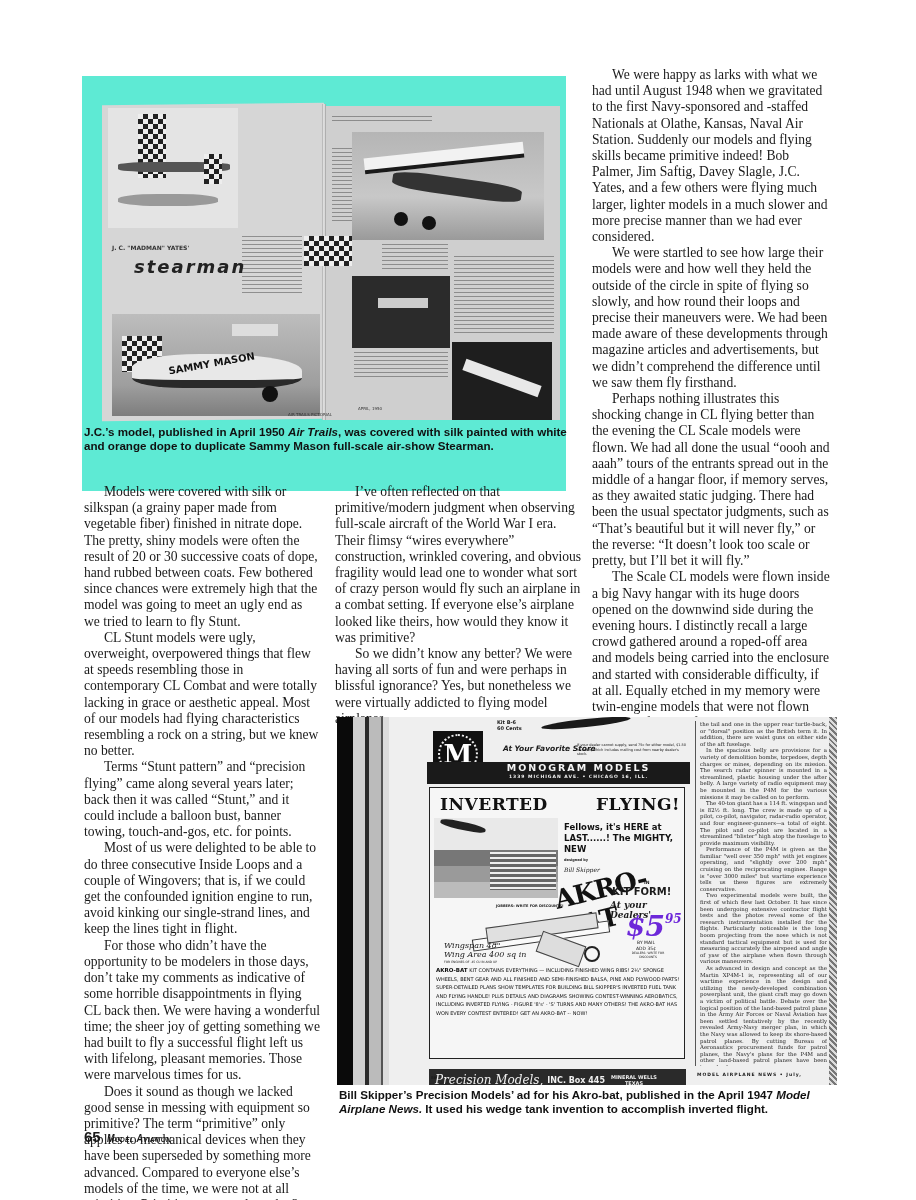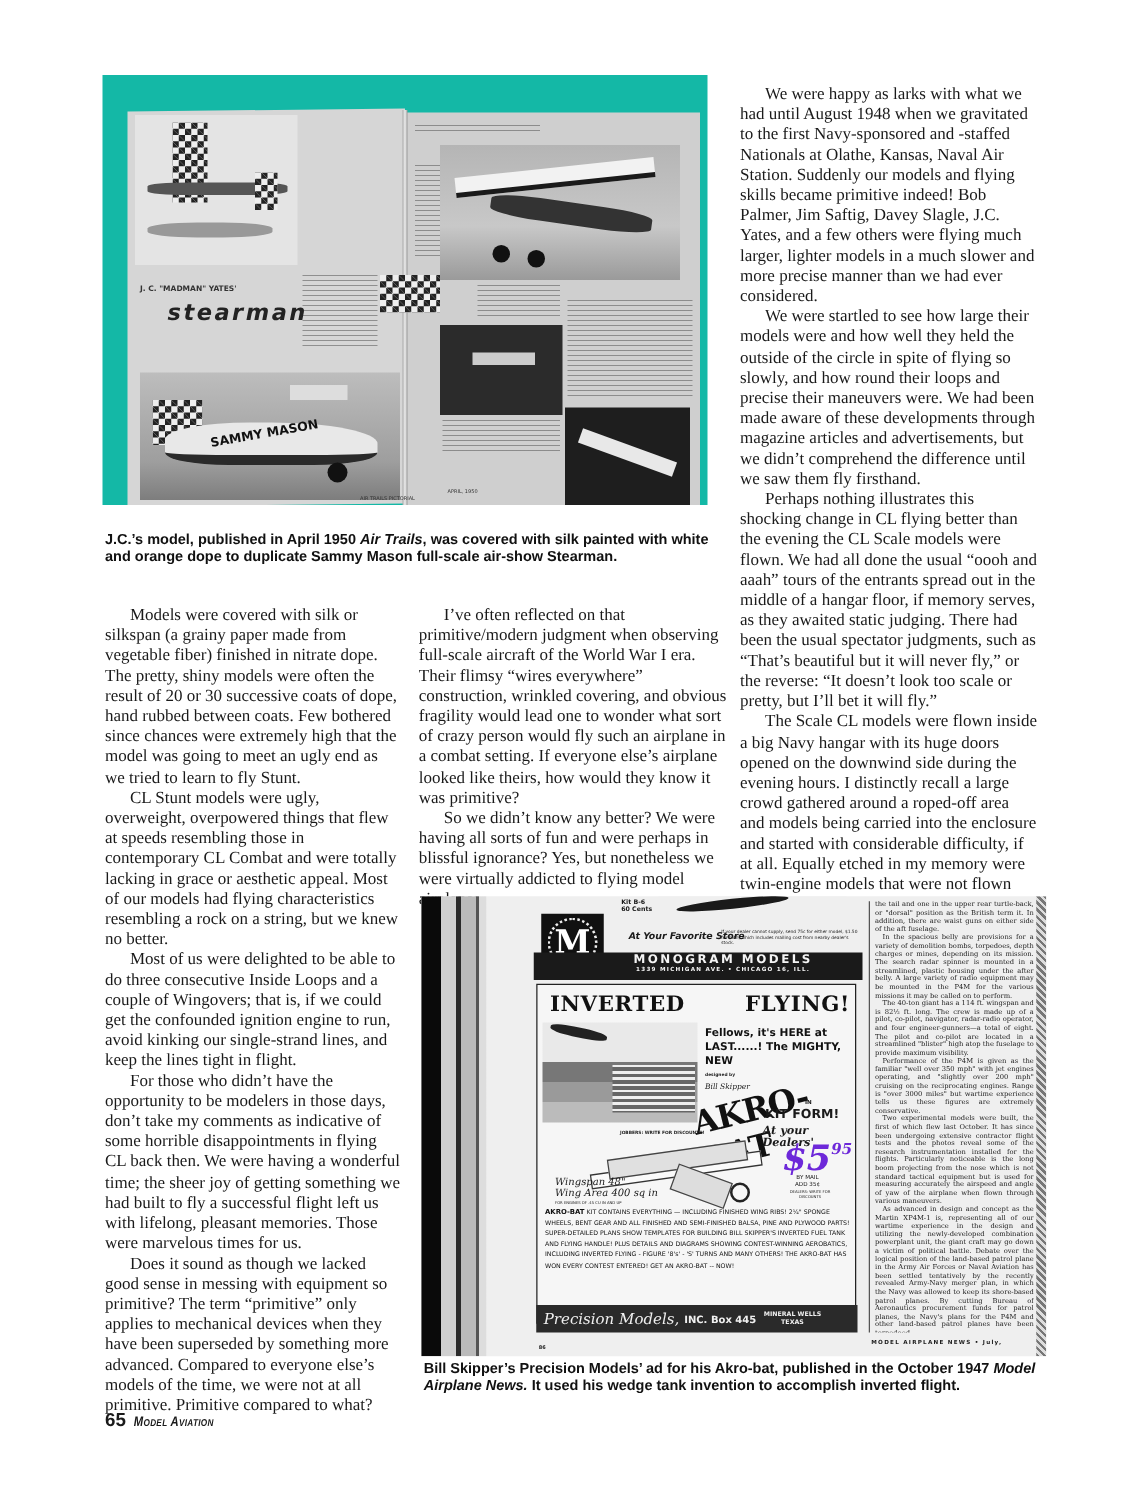--- a/index.html
+++ b/index.html
@@ -4,21 +4,21 @@
 <style>
   html, body { margin:0; padding:0; background:#ffffff; }
   body { width:916px; height:1200px; position:relative; overflow:hidden; color:#1a1a1a; }
   .serif { font-family: "Liberation Serif", "DejaVu Serif", serif; font-size:13.6px; line-height:16.2px; }
   .col { position:absolute; }
   .col p { margin:0; text-indent:20px; text-align:left; }
   .caption { position:absolute; font-family:"Liberation Sans","DejaVu Sans",sans-serif; font-weight:bold; font-size:11.6px; line-height:14px; color:#111; }
   .caption i { font-style:italic;margin-top:29px; }
 
   
-  #photo1 { position:absolute; left:82px; top:60px; width:484px; height:344px; background:#14b8a6; overflow:hidden; }
+  #photo1 { position:absolute; left:82px; top:76px; width:484px; height:415px; background:#5eead4; overflow:hidden; }
   .p1-page { position:absolute; background:#d9d9d9; }
   .p1-left { left:20px; top:28px; width:222px; height:316px; background:#d6d6d6; transform:skewY(-0.6deg); }
   .p1-right { left:242px; top:30px; width:236px; height:314px; background:#cfcfcf; }
   .p1-drawing { position:absolute; left:26px; top:32px; width:130px; height:120px; background:#e4e4e4; }
   .checker { background-image: linear-gradient(45deg,#222 25%,transparent 25%,transparent 75%,#222 75%), linear-gradient(45deg,#222 25%,transparent 25%,transparent 75%,#222 75%); background-size:10px 10px; background-position:0 0,5px 5px; background-color:#eee; }
   .p1-textblock { position:absolute; background: repeating-linear-gradient(#555 0 1px, transparent 1px 4px); opacity:.55; }
   .p1-title-small { position:absolute; left:30px; top:168px; font-family:"DejaVu Sans",sans-serif; font-size:6px; font-weight:bold; color:#333; }
   .p1-title-stearman { position:absolute; left:52px; top:180px; font-family:"DejaVu Sans",sans-serif; font-weight:bold; font-style:italic; font-size:18px; color:#222; letter-spacing:2px; }
   .p1-title-pt { position:absolute; left:38px; top:196px; font-family:"DejaVu Serif",serif; font-weight:bold; font-size:34px; color:#222; letter-spacing:1px; }
   .p1-bigphoto { position:absolute; left:30px; top:238px; width:208px; height:102px; background:linear-gradient(#bdbdbd,#9e9e9e 70%,#7d7d7d); }
@@ -69,21 +69,21 @@
   .p2-modelpic .stab { position:absolute; left:86px; top:30px; width:44px; height:20px; background:#ddd; border:1px solid #444; transform:rotate(20deg); }
   .p2-modelpic .whl { position:absolute; left:132px; top:38px; width:12px; height:12px; border:2px solid #222; border-radius:50%; }
   .p2-price { position:absolute; left:196px; top:122px; font-family:"DejaVu Serif",serif; font-style:italic; font-weight:bold; font-size:28px; color:#6d28d9; }
   .p2-price sup { font-size:12px; vertical-align:top; position:relative; top:2px; }
   .p2-bymail { position:absolute; left:206px; top:152px; font-family:"DejaVu Sans",sans-serif; font-size:4.5px; line-height:6px; text-align:center; }
   .p2-dealerswrite { position:absolute; left:198px; top:164px; font-family:"DejaVu Sans",sans-serif; font-size:3px; line-height:3.5px; text-align:center; width:40px; }
   .p2-wingspan { position:absolute; left:14px; top:154px; font-family:"DejaVu Serif",serif; font-style:italic; font-size:8px; line-height:8.5px; }
   .p2-engines { position:absolute; left:14px; top:172px; font-family:"DejaVu Sans",sans-serif; font-size:3px; }
   .p2-copy { position:absolute; left:6px; top:178px; width:246px; font-family:"DejaVu Sans",sans-serif; font-size:5px; line-height:8.6px; color:#111; }
   .p2-copy b { font-size:5.5px; }
-  .p2-bottombar { position:absolute; left:92px; top:327px; width:257px; height:22px; background:#2a2a2a; color:#f0f0f0; display:flex; align-items:center; }
+  .p2-bottombar { position:absolute; left:92px; top:352px; width:257px; height:22px; background:#2a2a2a; color:#f0f0f0; display:flex; align-items:center; }
   .p2-bottombar .pm { font-family:"DejaVu Serif",serif; font-style:italic; font-size:12px; padding-left:6px; }
   .p2-bottombar .box { font-family:"DejaVu Sans",sans-serif; font-weight:bold; font-size:8px; padding-left:4px; }
   .p2-bottombar .tx { font-family:"DejaVu Sans",sans-serif; font-weight:bold; font-size:5px; line-height:6px; text-align:center; padding-left:6px; }
   .p2-pagenum { position:absolute; left:94px; top:358px; font-family:"DejaVu Sans",sans-serif; font-size:4px; font-weight:bold; }
   .p2-rightcol { position:absolute; left:358px; top:4px; width:132px; height:345px; font-family:"DejaVu Serif",serif; font-size:5.4px; line-height:6.6px; color:#222; text-align:justify; border-left:1px solid #555; padding-left:4px; box-sizing:border-box; overflow:hidden; }
   .p2-rightcol p { margin:0; text-indent:6px; }
   .p2-mancol { position:absolute; left:492px; top:0; width:8px; height:368px; background:repeating-linear-gradient(45deg,#777 0 2px,#ddd 2px 4px); }
   .p2-footer { position:absolute; left:360px; top:355px; font-family:"DejaVu Sans",sans-serif; font-size:4.5px; font-weight:bold; letter-spacing:1px; }
 
   .folio { position:absolute; left:84px; top:1128px; display:flex; align-items:baseline; }
@@ -135,20 +135,21 @@
   <div class="p1-footer" style="left:276px;top:330px;">APRIL, 1950</div>
 </div>
 
 <div class="caption" style="left:84px;top:425px;width:490px;">
   <span>J.C.’s model, published in April 1950 </span><i>Air Trails</i><span>, was covered with silk painted with white and orange dope to duplicate Sammy Mason full-scale air-show Stearman.</span>
 </div>
 
 <div class="col serif" style="left:84px;top:484px;width:236px;">
   <p>Models were covered with silk or silkspan (a grainy paper made from vegetable fiber) finished in nitrate dope. The pretty, shiny models were often the result of 20 or 30 successive coats of dope, hand rubbed between coats. Few bothered since chances were extremely high that the model was going to meet an ugly end as we tried to learn to fly Stunt.</p>
   <p>CL Stunt models were ugly, overweight, overpowered things that flew at speeds resembling those in contemporary CL Combat and were totally lacking in grace or aesthetic appeal. Most of our models had flying characteristics resembling a rock on a string, but we knew no better.</p>
+  <p>Terms “Stunt pattern” and “precision flying” came along several years later; back then it was called “Stunt,” and it could include a balloon bust, banner towing, touch-and-gos, etc. for points.</p>
   <p>Most of us were delighted to be able to do three consecutive Inside Loops and a couple of Wingovers; that is, if we could get the confounded ignition engine to run, avoid kinking our single-strand lines, and keep the lines tight in flight.</p>
   <p>For those who didn’t have the opportunity to be modelers in those days, don’t take my comments as indicative of some horrible disappointments in flying CL back then. We were having a wonderful time; the sheer joy of getting something we had built to fly a successful flight left us with lifelong, pleasant memories. Those were marvelous times for us.</p>
   <p>Does it sound as though we lacked good sense in messing with equipment so primitive? The term “primitive” only applies to mechanical devices when they have been superseded by something more advanced. Compared to everyone else’s models of the time, we were not at all primitive. Primitive compared to what?</p>
 </div>
 
 <div class="col serif" style="left:335px;top:484px;width:248px;">
   <p>I’ve often reflected on that primitive/modern judgment when observing full-scale aircraft of the World War I era. Their flimsy “wires everywhere” construction, wrinkled covering, and obvious fragility would lead one to wonder what sort of crazy person would fly such an airplane in a combat setting. If everyone else’s airplane looked like theirs, how would they know it was primitive?</p>
   <p>So we didn’t know any better? We were having all sorts of fun and were perhaps in blissful ignorance? Yes, but nonetheless we were virtually addicted to flying model airplanes.</p>
 </div>
 
@@ -226,19 +227,19 @@
     <p>The 40-ton giant has a 114 ft. wingspan and is 82½ ft. long. The crew is made up of a pilot, co-pilot, navigator, radar-radio operator, and four engineer-gunners—a total of eight. The pilot and co-pilot are located in a streamlined "blister" high atop the fuselage to provide maximum visibility.</p>
     <p>Performance of the P4M is given as the familiar "well over 350 mph" with jet engines operating, and "slightly over 200 mph" cruising on the reciprocating engines. Range is "over 3000 miles" but wartime experience tells us these figures are extremely conservative.</p>
     <p>Two experimental models were built, the first of which flew last October. It has since been undergoing extensive contractor flight tests and the photos reveal some of the research instrumentation installed for the flights. Particularly noticeable is the long boom projecting from the nose which is not standard tactical equipment but is used for measuring accurately the airspeed and angle of yaw of the airplane when flown through various maneuvers.</p>
     <p>As advanced in design and concept as the Martin XP4M-1 is, representing all of our wartime experience in the design and utilizing the newly-developed combination powerplant unit, the giant craft may go down a victim of political battle. Debate over the logical position of the land-based patrol plane in the Army Air Forces or Naval Aviation has been settled tentatively by the recently revealed Army-Navy merger plan, in which the Navy was allowed to keep its shore-based patrol planes. By cutting Bureau of Aeronautics procurement funds for patrol planes, the Navy's plans for the P4M and other land-based patrol planes have been torpedoed.</p>
   </div>
   <div class="p2-mancol"></div>
   <div class="p2-footer">MODEL AIRPLANE NEWS • July,</div>
 </div>
 
 <div class="caption" style="left:339px;top:1088px;width:500px;">
-  <span>Bill Skipper’s Precision Models’ ad for his Akro-bat, published in the October 1947 </span><i>Model Airplane News.</i><span> It used his wedge tank invention to accomplish inverted flight.</span>
+  <span>Bill Skipper’s Precision Models’ ad for his Akro-bat, published in the April 1947 </span><i>Model Airplane News.</i><span> It used his wedge tank invention to accomplish inverted flight.</span>
 </div>
 
 <div class="folio">
   <span class="num">65</span>
   <span class="mag">Model Aviation</span>
 </div>
 
 </body></html>

